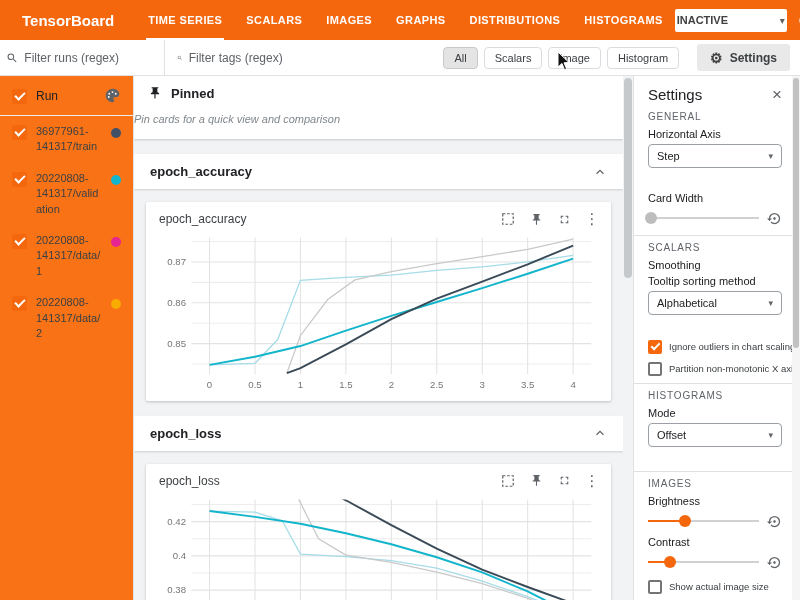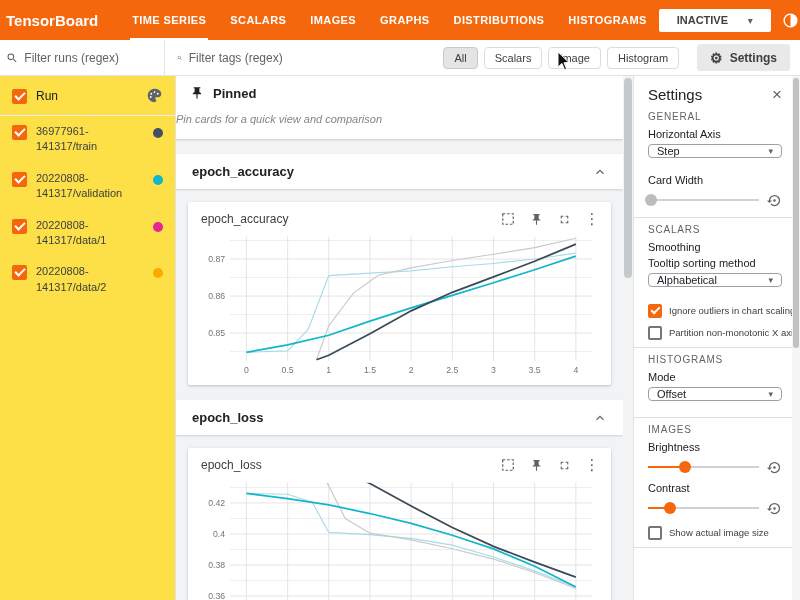--- a/index.html
+++ b/index.html
@@ -2,46 +2,46 @@
 <html><head>
 <meta charset="utf-8">
 <style>
   *{margin:0;padding:0;box-sizing:border-box}
   html,body{width:800px;height:600px;overflow:hidden;background:#fff;
     font-family:"Liberation Sans","DejaVu Sans",sans-serif;}
   .app{position:relative;width:800px;height:600px;display:flex;flex-direction:column;overflow:hidden}
 
   
   .topbar{height:40px;background:#f4670d;display:flex;align-items:center;color:#fff;flex:none}
-  .logo{font-size:15px;font-weight:bold;padding:0 22px 0 6px;white-space:nowrap}
+  .logo{font-size:15px;font-weight:bold;padding:0 22px 0 22px;white-space:nowrap}
   .tabs{display:flex;height:100%}
   .tab{font-size:11px;font-weight:bold;letter-spacing:.4px;padding:0 12px;display:flex;align-items:center;position:relative;cursor:pointer;white-space:nowrap}
   .tab.active::after{content:"";position:absolute;left:10px;right:10px;bottom:0;height:2px;background:#fff}
   .topbar-right{margin-left:auto;display:flex;align-items:center;gap:11px;padding-right:12px}
-  .status-select{background:#fff;color:#414141;font-size:11px;font-weight:bold;height:23px;width:112px;display:flex;align-items:center;justify-content:space-between;padding:0 18px;border-radius:2px;cursor:pointer}
+  .status-select{background:#fff;color:#414141;font-size:11px;font-weight:bold;height:23px;width:112px;display:flex;align-items:center;justify-content:space-between;padding:0 2px;border-radius:2px;cursor:pointer}
   .status-select .arrow{color:#616161;font-size:10px}
   .hicon{width:18px;height:18px;display:flex;align-items:center;justify-content:center;font-size:16px;cursor:pointer}
 
   
   .toolbar-row{height:36px;display:flex;flex:none;border-bottom:1px solid #e2e2e2;background:#fff}
   .sidebar-toolbar{width:165px;flex:none;border-right:1px solid #e2e2e2;display:flex;align-items:center;padding:0 6px;gap:6px}
   .search-input{border:none;outline:none;font-size:12px;color:#3c4043;width:100%;background:transparent}
   .search-input::placeholder{color:#5f6368}
   .main-toolbar{flex:1;display:flex;align-items:center;padding:0 10px 0 12px;gap:6px;min-width:0}
   .chips{display:flex;gap:6px;margin-left:auto;align-items:flex-start}
   .chip{border:1px solid #dadce0;border-radius:4px;font-size:11px;color:#3c4043;padding:4px 10px;background:#fff;cursor:pointer;white-space:nowrap}
   .chip.selected{background:#e4e4e4;border-color:#c9c9c9}
   .settings-btn{display:flex;align-items:center;gap:7px;background:#e9e9e9;border:none;border-radius:3px;height:27px;padding:0 13px;font-size:12px;color:#3c4043;font-weight:bold;margin-left:12px;cursor:pointer}
   .settings-btn .gear{font-size:14px;color:#424242}
 
   
   .content{flex:1;display:flex;min-height:0}
 
   
-  .sidebar{width:176px;flex:none;border-right:1px solid #e2e2e2;background:#fde047;overflow:hidden}
+  .sidebar{width:134px;flex:none;border-right:1px solid #e2e2e2;background:#f97316;overflow:hidden}
   .runs-header{display:flex;align-items:center;gap:9px;padding:11px 12px;border-bottom:1px solid #ededed}
   .runs-header .label{font-size:12px;color:#202124;flex:1}
   .run-row{display:flex;align-items:flex-start;gap:9px;padding:8px 12px;cursor:pointer}
   .run-label{font-size:11px;color:#3c4043;flex:1;overflow-wrap:anywhere;line-height:1.4}
   .run-dot{width:10px;height:10px;border-radius:50%;margin-top:4px;flex:none;cursor:pointer}
   .cb{width:15px;height:15px;border-radius:2px;border:2px solid #757575;position:relative;flex:none;margin-top:1px;cursor:pointer}
   .cb.checked{background:#f4670d;border-color:#f4670d}
   .cb.checked::after{content:"";position:absolute;left:3px;top:-1px;width:4px;height:8px;border:solid #fff;border-width:0 2px 2px 0;transform:rotate(45deg)}
   .cb.small{width:14px;height:14px}
   .cb.small.checked::after{left:3px;top:-1px;width:3px;height:7px}
@@ -66,21 +66,21 @@
   .vscroll{position:absolute;top:0;bottom:0;right:0;width:10px;background:#f1f3f4}
   .vscroll .thumb{position:absolute;left:1px;right:1px;border-radius:4px;background:#c5c9cc}
 
   
   .settings-panel{width:167px;flex:none;background:#fff;border-left:1px solid #e2e2e2;padding:10px 18px 0 14px;position:relative;overflow:hidden;color:#3c4043}
   .settings-head{display:flex;justify-content:space-between;align-items:center;margin-bottom:8px}
   .settings-title{font-size:15px;color:#202124}
   .close-x{font-size:17px;color:#5f6368;cursor:pointer;line-height:1}
   .sec-label{font-size:10px;letter-spacing:.8px;color:#5f6368;margin:6px 0 6px}
   .field-label{font-size:11px;color:#202124;margin-bottom:4px}
-  .select{border:1px solid #9aa0a6;border-radius:4px;height:14px;display:flex;align-items:center;justify-content:space-between;padding:0 8px;font-size:11px;margin-bottom:16px;cursor:pointer;color:#202124}
+  .select{border:1px solid #9aa0a6;border-radius:4px;height:24px;display:flex;align-items:center;justify-content:space-between;padding:0 8px;font-size:11px;margin-bottom:24px;cursor:pointer;color:#202124}
   .select .arrow{color:#5f6368;font-size:9px}
   .hr{border-top:1px solid #e0e0e0;margin:7px -18px 6px -14px}
   .slider-row{display:flex;align-items:center;gap:8px;margin-bottom:5px;height:20px}
   .slider{position:relative;height:14px;flex:1;cursor:pointer}
   .slider .track{position:absolute;top:6px;left:0;right:0;height:2px;background:#cfd1d3}
   .slider .fill{position:absolute;top:6px;left:0;height:2px;background:#f4670d}
   .slider .thumb{position:absolute;top:1px;width:12px;height:12px;border-radius:50%;background:#f4670d;transform:translateX(-50%)}
   .slider.gray .fill{background:transparent}
   .slider.gray .thumb{background:#bdbdbd}
   .reset-icon{color:#5f6368;flex:none;cursor:pointer;display:flex}

